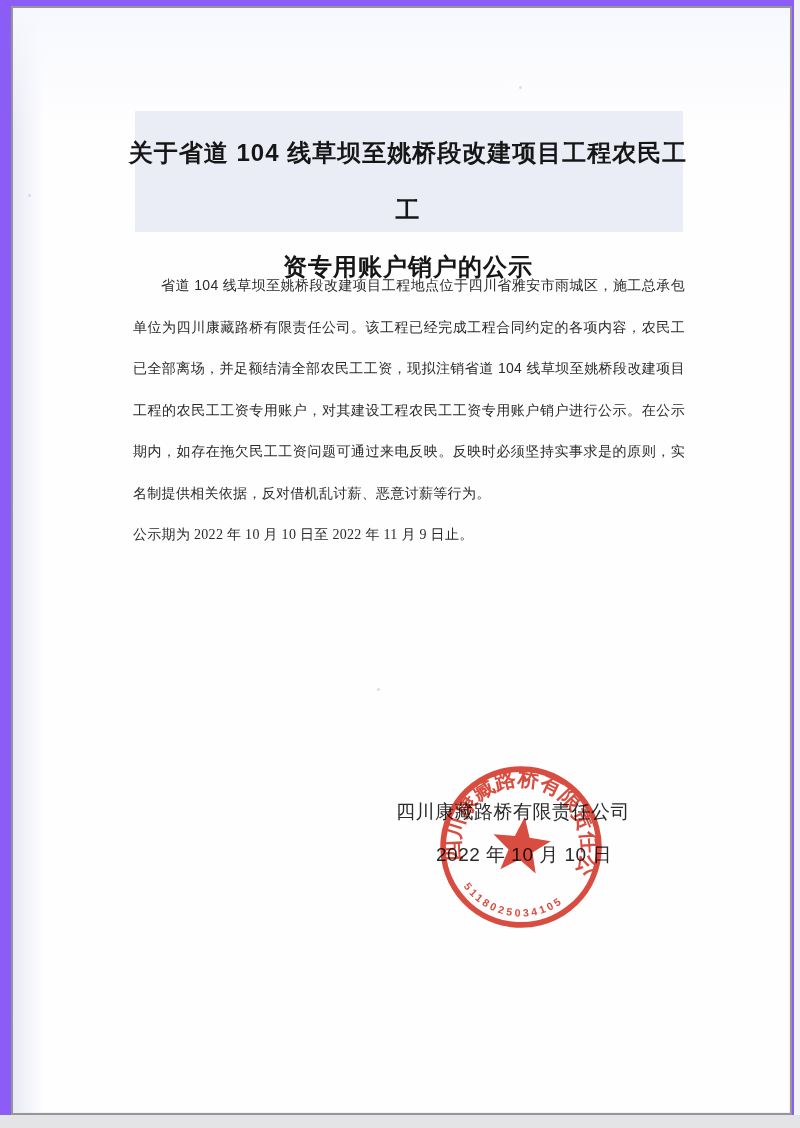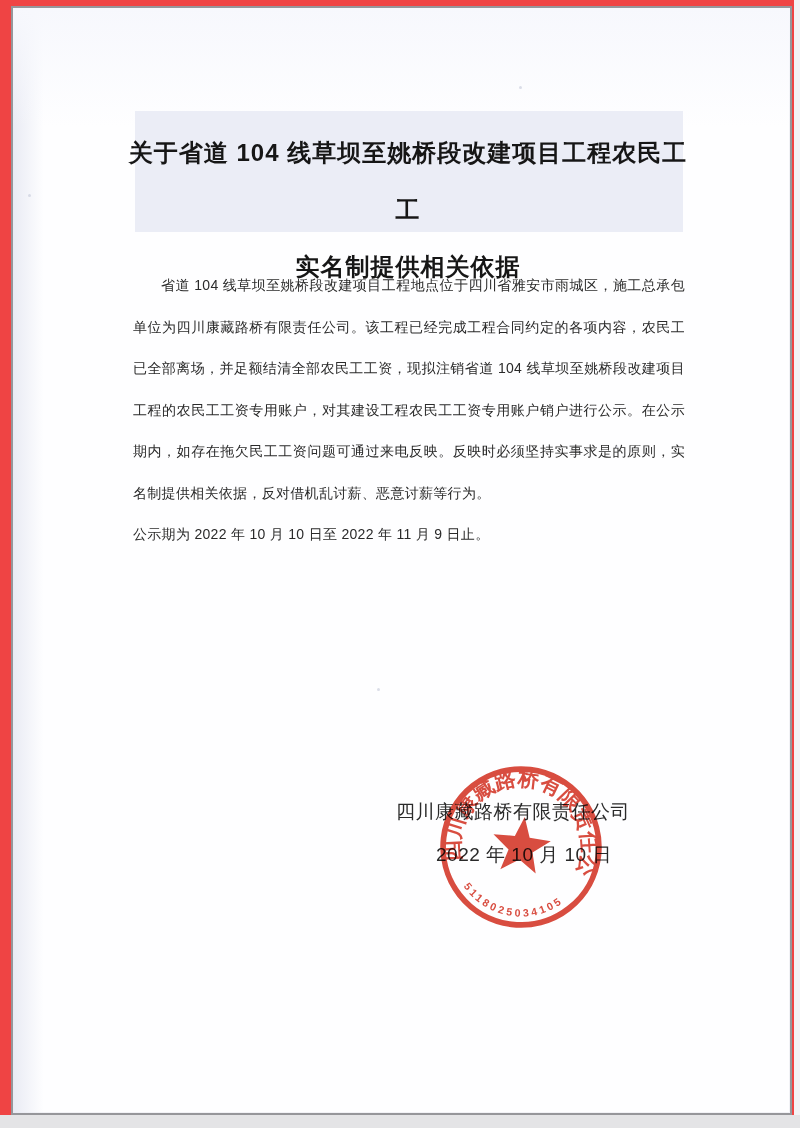--- a/index.html
+++ b/index.html
@@ -5,21 +5,21 @@
   * { margin:0; padding:0; box-sizing:border-box; }
   html,body { width:800px; height:1128px; }
   body {
     background:#ffffff;
     font-family:"Liberation Sans","DejaVu Sans",sans-serif;
     position:relative;
     overflow:hidden;
   }
   .page {
     position:absolute; left:0; top:0; width:800px; height:1128px;
-    background:#ef4444;
+    background:#8b5cf6;
   }
   
   .scan-frame {
     position:absolute; left:11px; top:6px; width:781px; height:1109px;
     border:2px solid #96969a;
     background:#fefeff;
     box-shadow:inset 0 0 0 1px #f2f2f6;
   }
   .scan-frame .left-shade {
     position:absolute; left:0; top:0; width:34px; height:100%;
@@ -56,21 +56,21 @@
     font-size:14px;
     line-height:41.5px;
     color:#2a2a2a;
     letter-spacing:0.3px;
   }
   .text-block .para {
     text-align:justify;
     text-align-last:left;
     text-indent:2em;
   }
-  .text-block .line { text-align:left; }
+  .text-block .line { text-align:left;font-family:Liberation Serif, serif; }
   .sig-company {
     position:absolute; left:396px; top:801px;
     font-size:19px; line-height:22px; color:#2a2a2a; letter-spacing:0.5px;
   }
   .sig-date {
     position:absolute; left:436px; top:844px;
     font-size:19px; line-height:22px; color:#2a2a2a; letter-spacing:0.5px;
   }
   .seal {
     position:absolute; left:439px; top:765px; width:164px; height:164px;
@@ -92,21 +92,21 @@
     <div class="left-shade"></div>
     <div class="top-shade"></div>
   </div>
   <div class="right-strip"></div>
   <div class="bottom-strip"></div>
 
   <div class="title-tint"></div>
 
   <div class="title-block">
     <div>关于省道 104 线草坝至姚桥段改建项目工程农民工工</div>
-    <div>实名制提供相关依据</div>
+    <div>资专用账户销户的公示</div>
   </div>
 
   <div class="text-block">
     <div class="para">省道 104 线草坝至姚桥段改建项目工程地点位于四川省雅安市雨城区，施工总承包单位为四川康藏路桥有限责任公司。该工程已经完成工程合同约定的各项内容，农民工已全部离场，并足额结清全部农民工工资，现拟注销省道 104 线草坝至姚桥段改建项目工程的农民工工资专用账户，对其建设工程农民工工资专用账户销户进行公示。在公示期内，如存在拖欠民工工资问题可通过来电反映。反映时必须坚持实事求是的原则，实名制提供相关依据，反对借机乱讨薪、恶意讨薪等行为。</div>
     <div class="line">公示期为 2022 年 10 月 10 日至 2022 年 11 月 9 日止。</div>
   </div>
 
   <div class="sig-company">四川康藏路桥有限责任公司</div>
   <div class="sig-date">2022 年 10 月 10 日</div>
 

